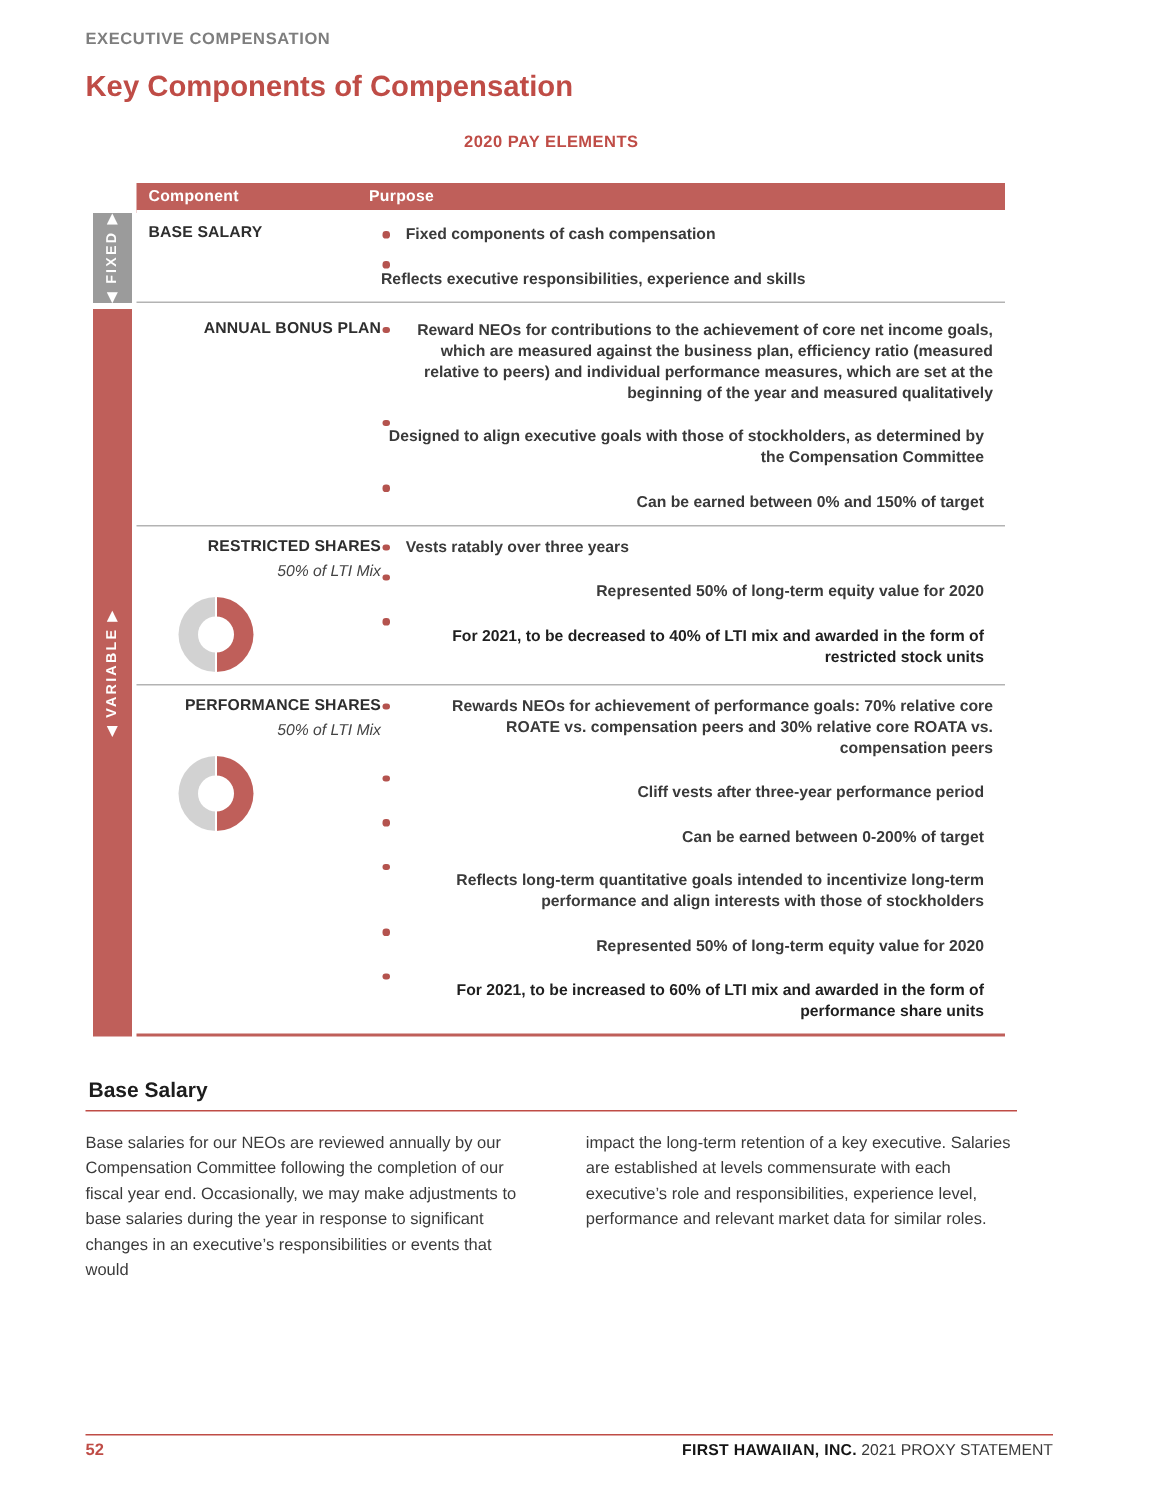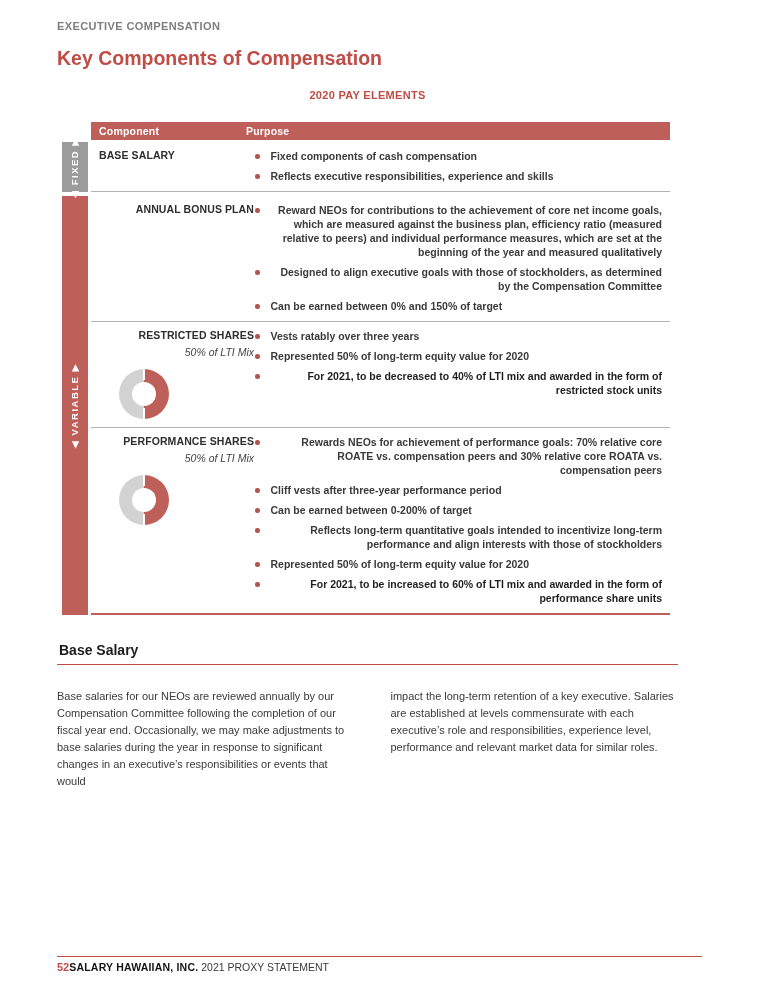--- a/index.html
+++ b/index.html
@@ -73,44 +73,44 @@
     margin:11px 0 0 20px;width:50px;height:50px;border-radius:50%;
     position:relative;
   }
   .donut::after{
     content:"";position:absolute;inset:13px;border-radius:50%;background:#fff;
   }
   ul.bullets{list-style:none;}
   ul.bullets li{
     display:flex;font-size:10.5px;line-height:14px;color:var(--text);
   }
-  ul.bullets li + li{margin-top:6px;}
+  ul.bullets li + li{margin-top:6px;flex-direction:column;}
   ul.bullets li .dot{
     flex:0 0 4.5px;width:4.5px;height:4.5px;border-radius:50%;
     background:var(--dot);margin:5px 11px 0 1px;
   }
   ul.bullets li.bold .btxt{font-weight:bold;color:var(--text-bold);}
   .btxt{max-width:402px;font-weight:bold;}
 
   
   .bs-heading{
     margin-top:27px;padding:0 0 6px 2px;
     font-size:14px;font-weight:bold;color:#1c1c1c;
     border-bottom:1.5px solid var(--accent-dark);
   }
   .bs-cols{
-    margin-top:23px;display:grid;grid-template-columns:1fr 1fr;column-gap:46px;
+    margin-top:13px;display:grid;grid-template-columns:1fr 1fr;column-gap:46px;
   }
   .bs-cols p{font-size:11px;line-height:17px;color:var(--text);}
 
   
   .footer{
     position:absolute;left:57px;right:66px;top:956px;
     border-top:1px solid var(--accent-dark);
-    display:flex;justify-content:flex-start;align-items:flex-start;
+    display:flex;justify-content:space-between;align-items:flex-start;
     padding-top:4px;
   }
   .page-num{font-size:11px;font-weight:bold;color:var(--accent-dark);}
   .footer-right{font-size:10.5px;color:#3a3a3a;}
   .footer-right .co{font-weight:bold;color:#151515;letter-spacing:.2px;}
 </style>
 </head>
 <body>
 
 <div class="page">
@@ -237,16 +237,16 @@
   <div class="bs-cols">
     <p>Base salaries for our NEOs are reviewed annually by our Compensation Committee following the completion of our fiscal year end. Occasionally, we may make adjustments to base salaries during the year in response to significant changes in an executive’s responsibilities or events that would</p>
     <p>impact the long-term retention of a key executive. Salaries are established at levels commensurate with each executive’s role and responsibilities, experience level, performance and relevant market data for similar roles.</p>
   </div>
 
 </div>
 
 <div class="footer">
   <span class="page-num">52</span>
   <span class="footer-right">
-    <span class="co">SALARY HAWAIIAN, INC.</span>
+    <span class="co">FIRST HAWAIIAN, INC.</span>
     <span> 2021 PROXY STATEMENT</span>
   </span>
 </div>
 
 </body></html>

